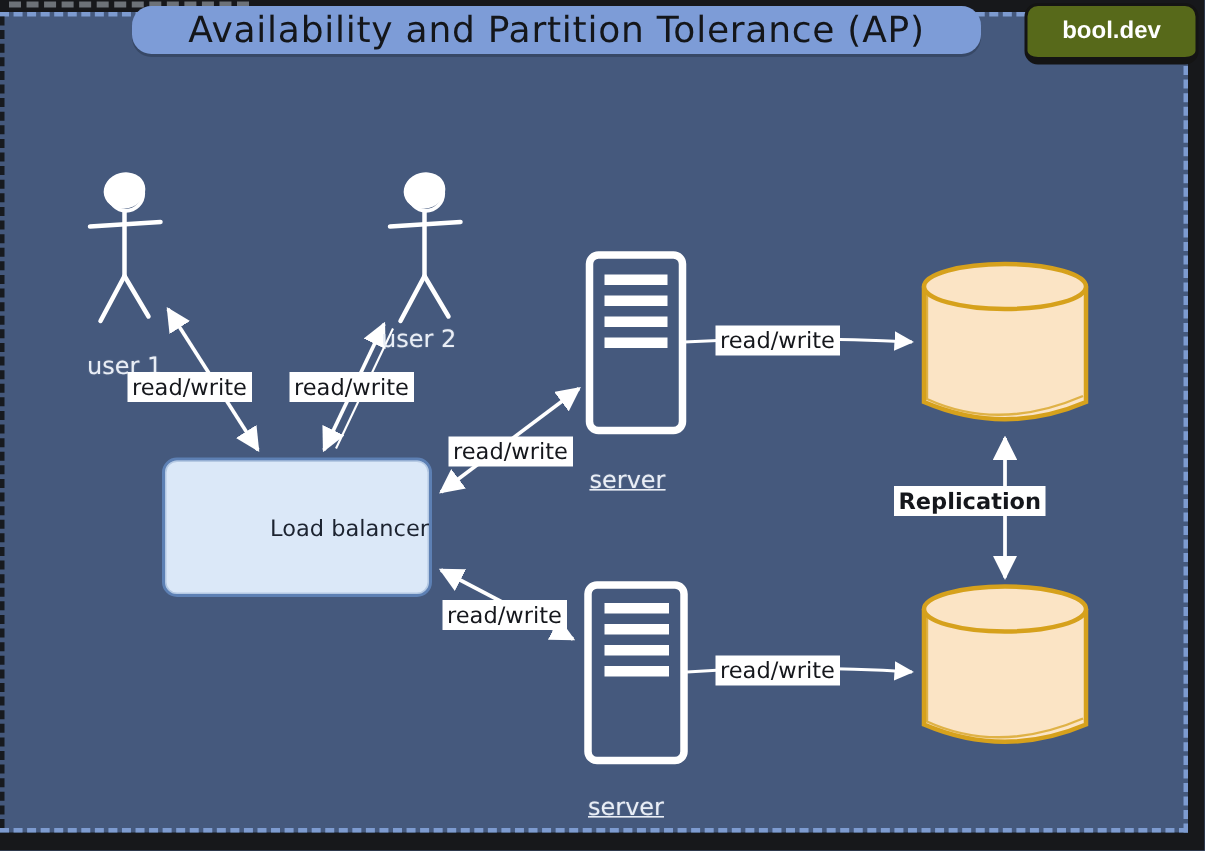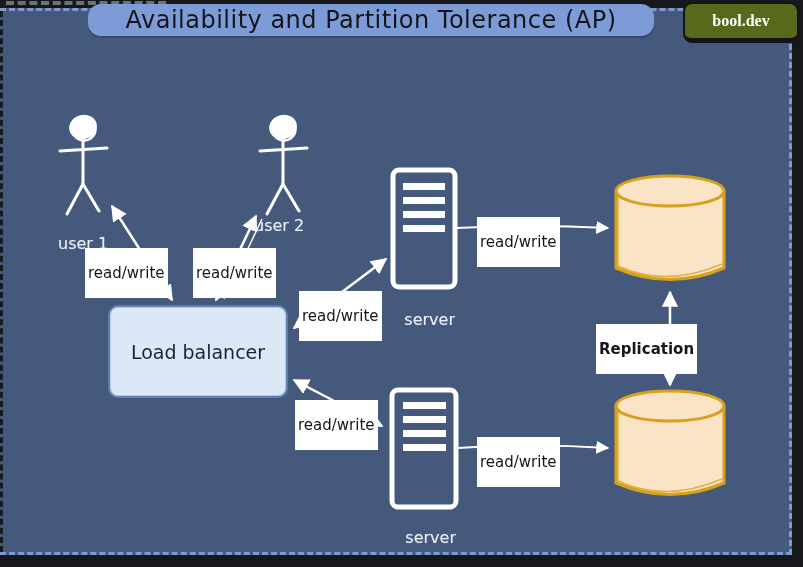--- a/index.html
+++ b/index.html
@@ -30,40 +30,40 @@
     background:var(--title-bg,#7d9cd7); border-radius:13px;
     display:flex; align-items:center; justify-content:center;
     font-size:24px; color:#14161a; letter-spacing:0.5px;
     box-shadow:0 2px 0 rgba(30,40,60,.35);
   }
   .badge {
     position:absolute; left:683px; top:2px; width:112px; height:34px;
     background:var(--badge-bg,#57691a);
     border:2px solid #141414; border-bottom-width:5px; border-radius:9px;
     display:flex; align-items:center; justify-content:center;
-    color:#ffffff; font-family:Liberation Serif, serif;
+    color:#ffffff; font-family:Liberation Sans, sans-serif;
     font-weight:bold; font-size:16px;
   }
   .lb-node {
     position:absolute; left:108px; top:305px; width:180px; height:93px;
     background:var(--lb-fill,#dbe8f8);
     border:2px solid var(--lb-border,#5d80b4); border-radius:10px;
     box-sizing:border-box; box-shadow:inset 0 0 0 1px rgba(93,128,180,.3);
-    display:flex; align-items:center; justify-content:center;
-    font-size:19px; color:#1c2330;
+    display:flex; align-items:center; justify-content:flex-end;
+    font-size:15px; color:#1c2330;
   }
   .lbl {
     position:absolute; color:#e9eef6; font-size:16px; white-space:nowrap;
     text-shadow:0 0 1px rgba(255,255,255,.4);
     margin-top:15px;
   }
-  .lbl.centered { text-align:right; }
+  .lbl.centered { text-align:left;text-decoration:underline; }
   .rw {
     position:absolute; background:#ffffff; color:#15171c;
-    font-size:15px; line-height:20px; padding:15px 3px; white-space:nowrap;
+    font-size:15px; line-height:20px; padding:0 3px; white-space:nowrap;
   }
 </style>
 </head>
 <body>
 
 <div class="panel"></div>
 <div class="top-dashes"></div>
 
 <svg class="diagram" viewBox="0 0 803 567" xmlns="http://www.w3.org/2000/svg">
   <defs>

